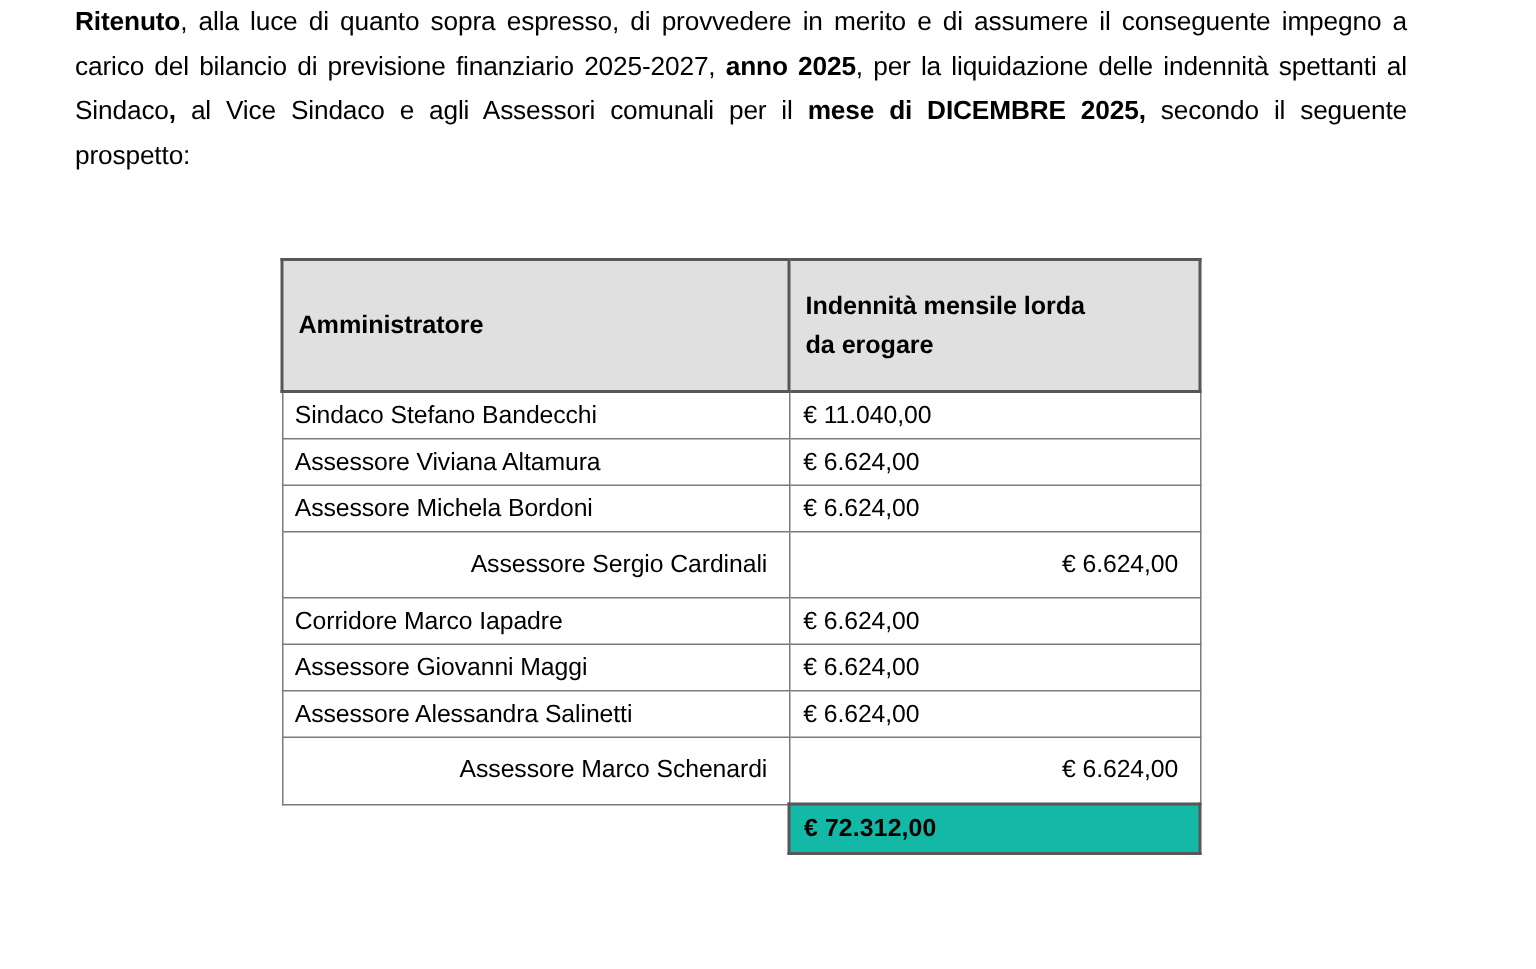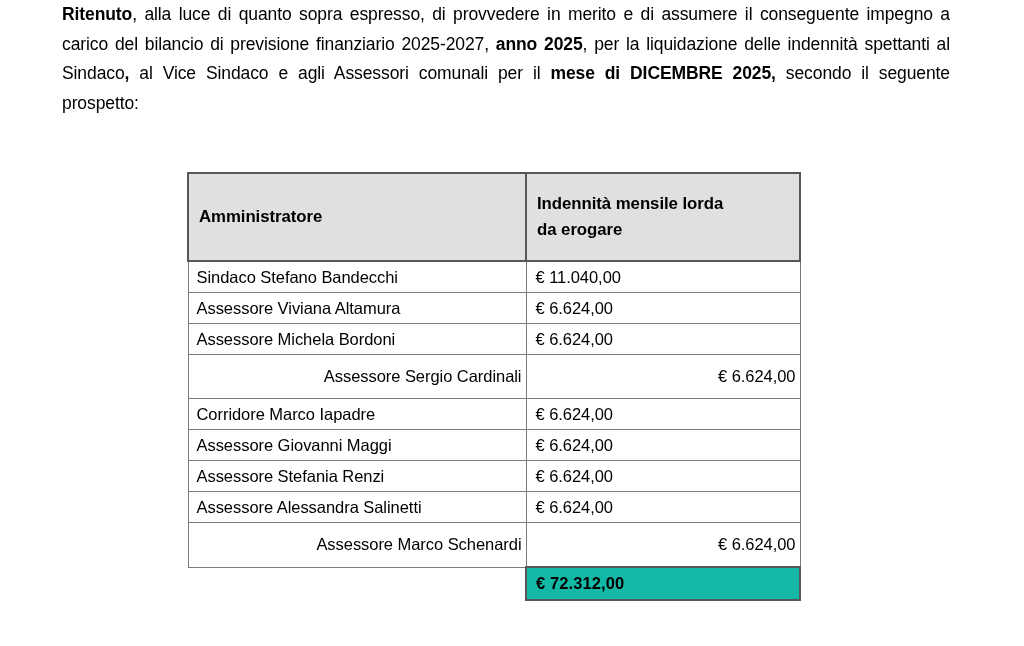--- a/index.html
+++ b/index.html
@@ -17,21 +17,20 @@
     color: #000000;
     -webkit-font-smoothing: antialiased;
   }
 
   
   .doc-body {
     position: absolute;
     left: 50px;
     top: 0px;
     width: 888px;
-    margin-left: 12px;
   }
   .para {
     margin: 0;
     text-align: justify;
     text-justify: inter-word;
     font-size: 17.5px;
     line-height: 29.5px;
     letter-spacing: -0.1px;
     word-spacing: 0.2px;
   }
@@ -49,21 +48,21 @@
     width: 612px;
     table-layout: fixed;
     font-size: 16.5px;
   }
   table.prospetto col.c-name { width: 338px; }
   table.prospetto col.c-amount { width: 274px; }
 
   table.prospetto th,
   table.prospetto td {
     border: 1px solid #7b7b7b;
-    padding: 0 4px;
+    padding: 0 14px;
     vertical-align: middle;
     text-align: left;
     font-weight: 400;
     letter-spacing: -0.05px;
   }
 
   
   tr.head th {
     background: #e0e0e0;
     border: 2px solid #575757;
@@ -143,24 +142,20 @@
         </tr>
         <tr class="row">
           <td class="name">Corridore Marco Iapadre</td>
           <td class="amount">€ 6.624,00</td>
         </tr>
         <tr class="row">
           <td class="name">Assessore Giovanni Maggi</td>
           <td class="amount">€ 6.624,00</td>
         </tr>
         <tr class="row">
-          <td class="name">Assessore Stefania Renzi</td>
-          <td class="amount">€ 6.624,00</td>
-        </tr>
-        <tr class="row">
           <td class="name">Assessore Alessandra Salinetti</td>
           <td class="amount">€ 6.624,00</td>
         </tr>
         <tr class="row tall">
           <td class="name">Assessore Marco Schenardi</td>
           <td class="amount">€ 6.624,00</td>
         </tr>
       </tbody>
     <tfoot>
       <tr class="total">

